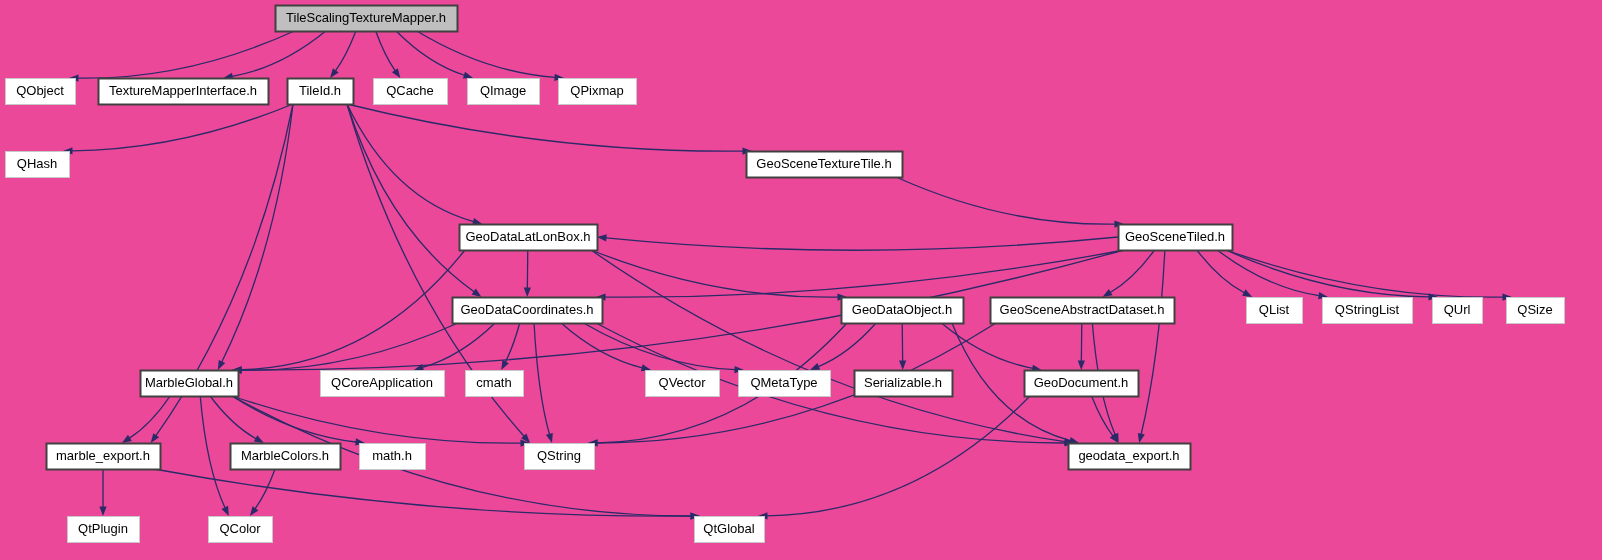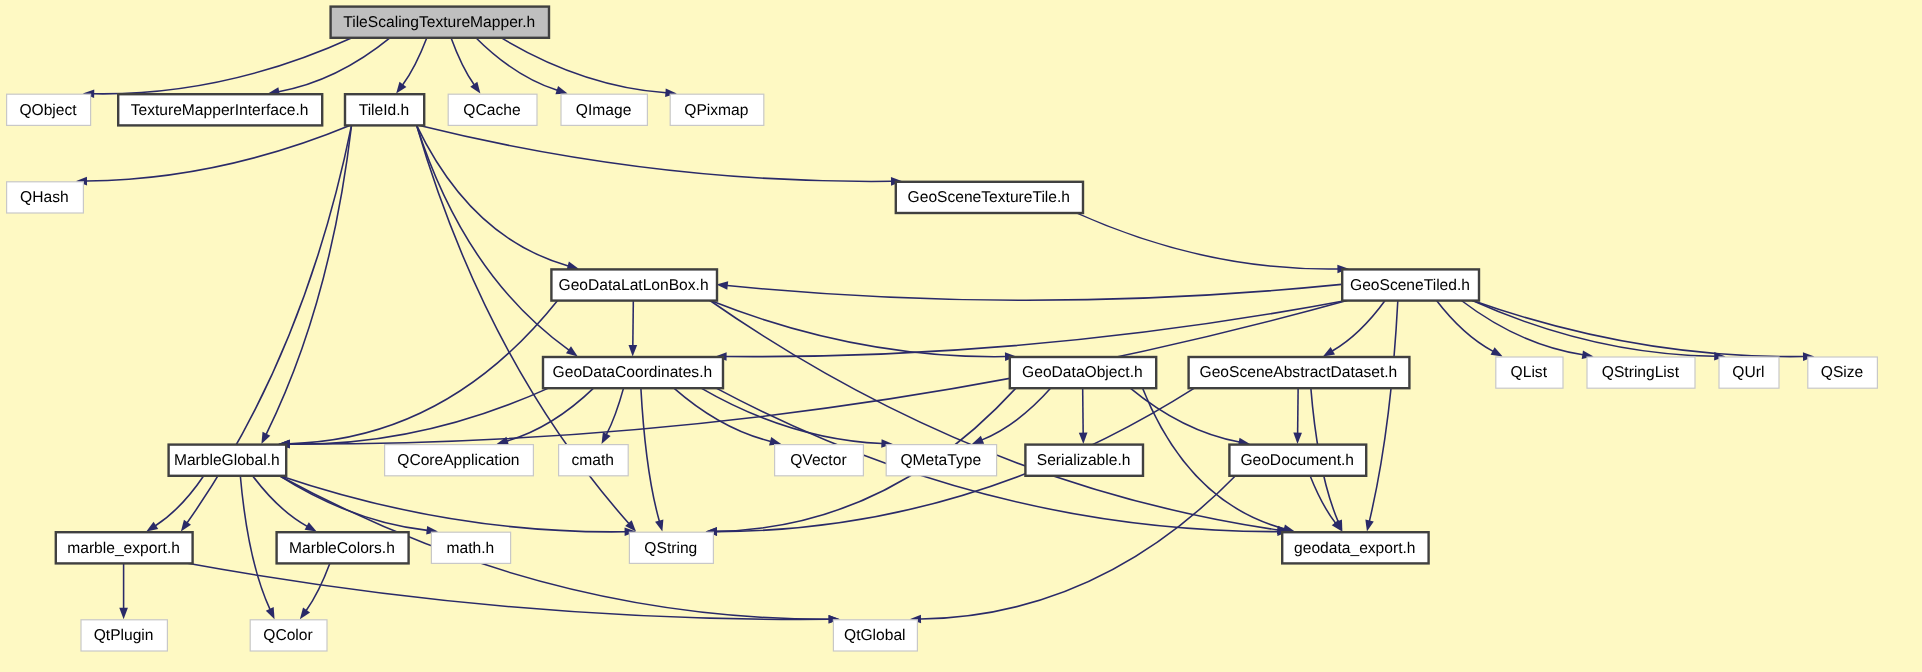--- a/index.html
+++ b/index.html
@@ -1,17 +1,17 @@
 <!DOCTYPE html>
 <html><head>
 <meta charset="utf-8">
 <style>
   html,body{margin:0;padding:0;background:#ffffff;}
   body{font-family:"Liberation Sans",sans-serif;}
-  #graph-wrap{position:relative;width:1602px;height:560px;background:#fef9c3;overflow:hidden;}
+  #graph-wrap{position:relative;width:1602px;height:560px;background:#ec4899;overflow:hidden;}
   svg#graph{position:absolute;left:0;top:0;width:1602px;height:560px;display:block;}
   .node-rect{fill:#ffffff;}
   .node-rect.qt{stroke:#c8c8c8;stroke-width:1;}
   .node-rect.local{stroke:#404040;stroke-width:2;}
   .node-rect.root{fill:#bfbfbf;stroke:#404040;stroke-width:2;}
   .node-label{font-family:"Liberation Sans",sans-serif;font-size:13px;fill:#000000;
                text-anchor:middle;dominant-baseline:middle;}
   .edge{fill:none;stroke:#2a2a68;stroke-width:1.3;}
   .arrow-head{fill:#2a2a68;stroke:none;}
 </style>

